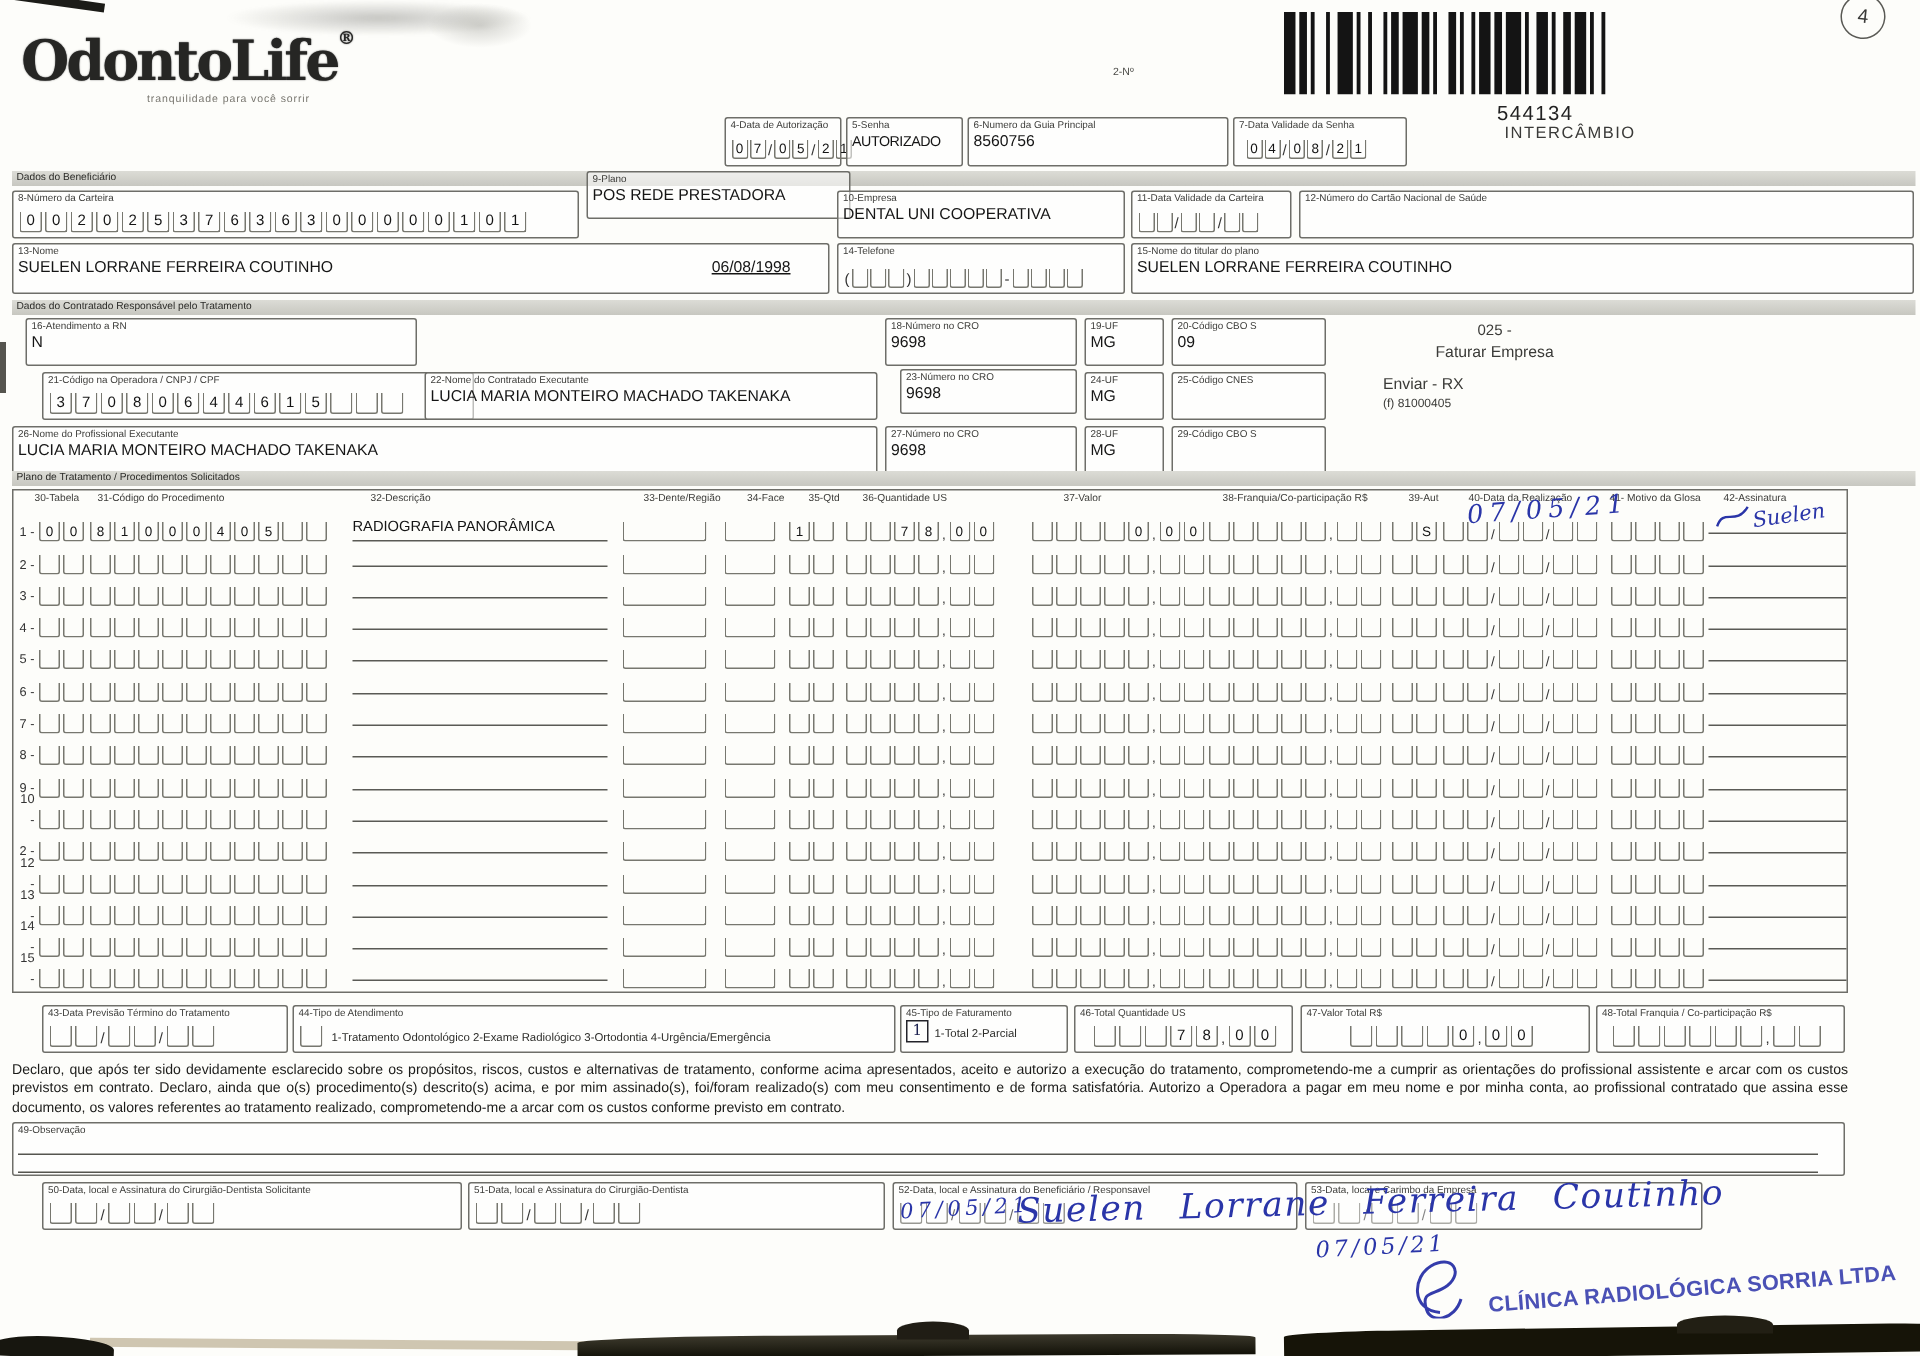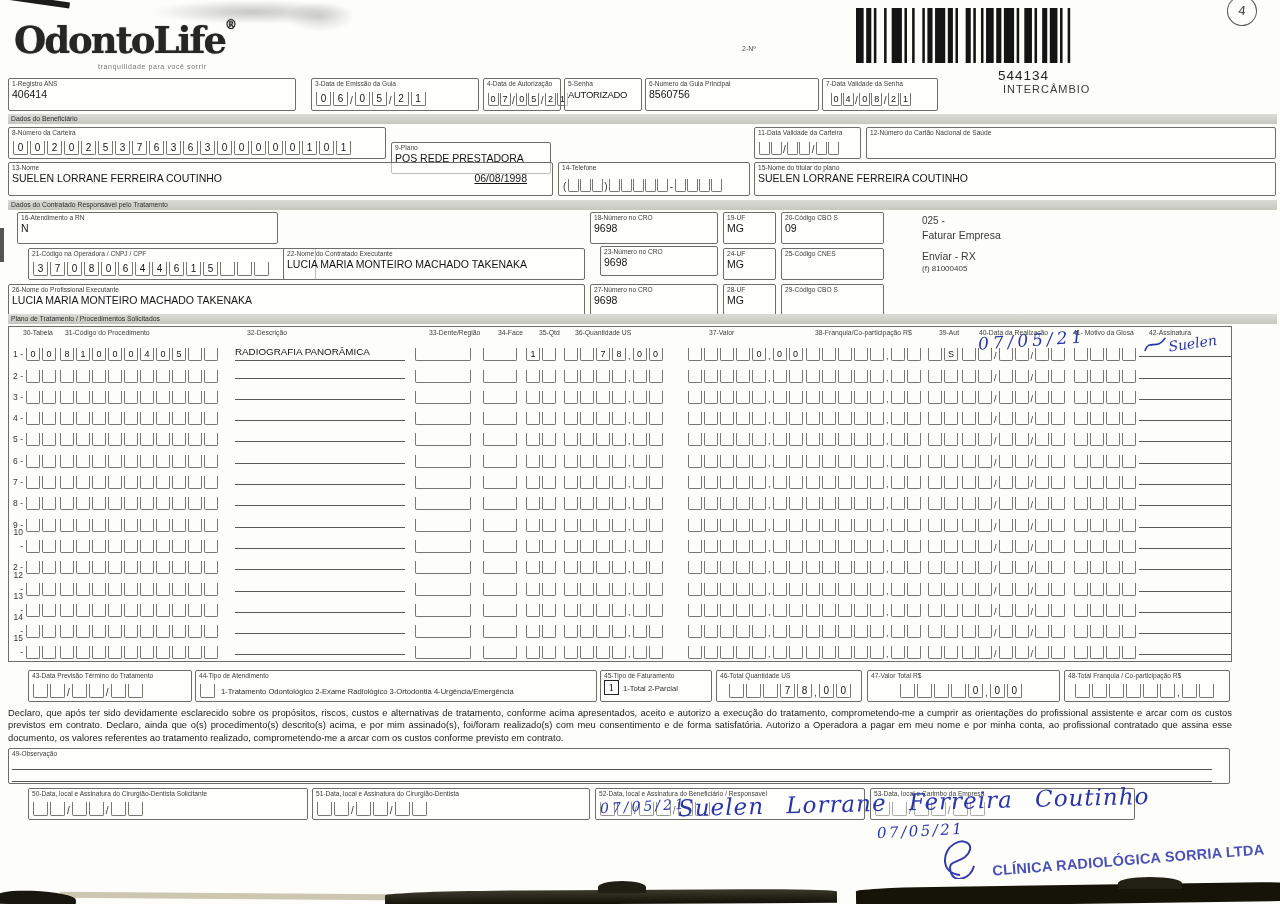--- a/index.html
+++ b/index.html
@@ -78,28 +78,20 @@
       <rect x="204.00000000000003" y="0" width="2.55" height="55" fill="#141414"></rect>
       <rect x="211.65000000000003" y="0" width="2.55" height="55" fill="#141414"></rect>
     </svg>
   <div style="position:absolute;left:998px;top:68px;font-size:13.5px;color:#222;letter-spacing:1px;">544134</div>
   <div style="position:absolute;left:1003px;top:83px;font-size:11px;color:#3a3a38;letter-spacing:1px;">INTERCÂMBIO</div>
 
   <div style="position:absolute;left:1227px;top:-4px;width:28px;height:28px;border:1.5px solid #5a5a55;border-radius:50%;text-align:center;line-height:28px;font-size:13px;color:#3a3a38;transform:rotate(6deg);">
     <span>4</span>
   </div>
 
-  <div class="fld" style="left:8px;top:78px;width:288px;height:33px;">
-    <div class="lb">1-Registro ANS</div>
-    <div class="val">406414</div>
-  </div>
-  <div class="fld" style="left:311px;top:78px;width:168px;height:33px;">
-    <div class="lb">3-Data de Emissão da Guia</div>
-    <div class="boxrow"><span class="cell">0</span><span class="cell">6</span><span class="sep">/</span><span class="cell">0</span><span class="cell">5</span><span class="sep">/</span><span class="cell">2</span><span class="cell">1</span></div>
-  </div>
   <div class="fld tight" style="left:483px;top:78px;width:78px;height:33px;">
     <div class="lb">4-Data de Autorização</div>
     <div class="boxrow"><span class="cell">0</span><span class="cell">7</span><span class="sep">/</span><span class="cell">0</span><span class="cell">5</span><span class="sep">/</span><span class="cell">2</span><span class="cell">1</span></div>
   </div>
   <div class="fld" style="left:564px;top:78px;width:78px;height:33px;">
     <div class="lb">5-Senha</div>
     <div class="val" style="font-size:9.5px;letter-spacing:-.3px;">AUTORIZADO</div>
   </div>
   <div class="fld" style="left:645px;top:78px;width:174px;height:33px;">
     <div class="lb">6-Numero da Guia Principal</div>
@@ -109,23 +101,27 @@
     <div class="lb">7-Data Validade da Senha</div>
     <div style="padding-left:4px;" class="boxrow"><span class="cell">0</span><span class="cell">4</span><span class="sep">/</span><span class="cell">0</span><span class="cell">8</span><span class="sep">/</span><span class="cell">2</span><span class="cell">1</span></div>
   </div>
 
   <div class="secbar" style="top:114px;">Dados do Beneficiário</div>
 
   <div class="fld" style="left:8px;top:127px;width:378px;height:32px;">
     <div class="lb">8-Número da Carteira</div>
     <div class="boxrow"><span class="cell">0</span><span class="cell">0</span><span class="cell">2</span><span class="cell">0</span><span class="cell">2</span><span class="cell">5</span><span class="cell">3</span><span class="cell">7</span><span class="cell">6</span><span class="cell">3</span><span class="cell">6</span><span class="cell">3</span><span class="cell">0</span><span class="cell">0</span><span class="cell">0</span><span class="cell">0</span><span class="cell">0</span><span class="cell">1</span><span class="cell">0</span><span class="cell">1</span></div>
   </div>
-  <div class="fld" style="left:391px;top:142px;width:160px;height:32px;">
+  <div class="fld" style="left:391px;top:114px;width:176px;height:32px;">
     <div class="lb">9-Plano</div>
     <div class="val">POS REDE PRESTADORA</div>
+  </div>
+  <div class="fld" style="left:558px;top:127px;width:192px;height:32px;">
+    <div class="lb">10-Empresa</div>
+    <div class="val">DENTAL UNI  COOPERATIVA</div>
   </div>
   <div class="fld tight" style="left:754px;top:127px;width:107px;height:32px;">
     <div class="lb">11-Data Validade da Carteira</div>
     <div class="boxrow"><span class="cell"></span><span class="cell"></span><span class="sep">/</span><span class="cell"></span><span class="cell"></span><span class="sep">/</span><span class="cell"></span><span class="cell"></span></div>
   </div>
   <div class="fld" style="left:866px;top:127px;width:410px;height:32px;">
     <div class="lb">12-Número do Cartão Nacional de Saúde</div>
     <div class="val"></div>
   </div>
 
@@ -156,21 +152,21 @@
     <div class="val">9698</div>
   </div>
   <div class="fld" style="left:723px;top:212px;width:53px;height:32px;">
     <div class="lb">19-UF</div>
     <div class="val">MG</div>
   </div>
   <div class="fld" style="left:781px;top:212px;width:103px;height:32px;">
     <div class="lb">20-Código CBO S</div>
     <div class="val">09</div>
   </div>
-  <div style="position:absolute;left:922px;top:215px;font-size:10px;color:#3b3b38;">
+  <div style="position:absolute;left:957px;top:215px;font-size:10px;color:#3b3b38;text-align:center;">
     <div>025 -</div>
     <div style="margin-top:3px;font-size:10.5px;">Faturar Empresa</div>
   </div>
 
   <div class="fld" style="left:28px;top:248px;width:288px;height:32px;">
     <div class="lb">21-Código na Operadora / CNPJ / CPF</div>
     <div class="boxrow"><span class="cell">3</span><span class="cell">7</span><span class="cell">0</span><span class="cell">8</span><span class="cell">0</span><span class="cell">6</span><span class="cell">4</span><span class="cell">4</span><span class="cell">6</span><span class="cell">1</span><span class="cell">5</span><span class="cell"></span><span class="cell"></span><span class="cell"></span></div>
   </div>
   <div class="fld" style="left:283px;top:248px;width:302px;height:32px;">
     <div class="lb">22-Nome do Contratado Executante</div>

